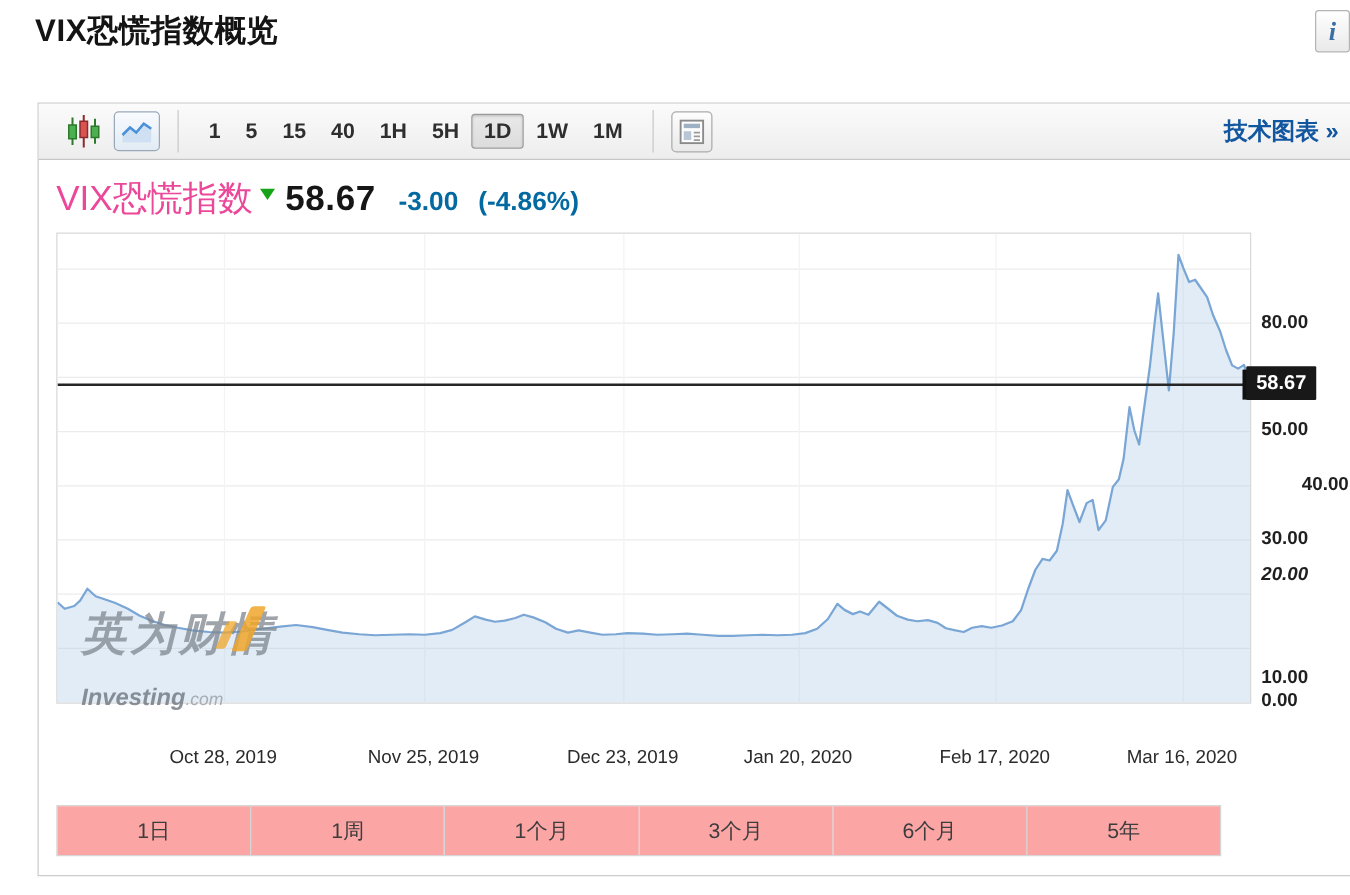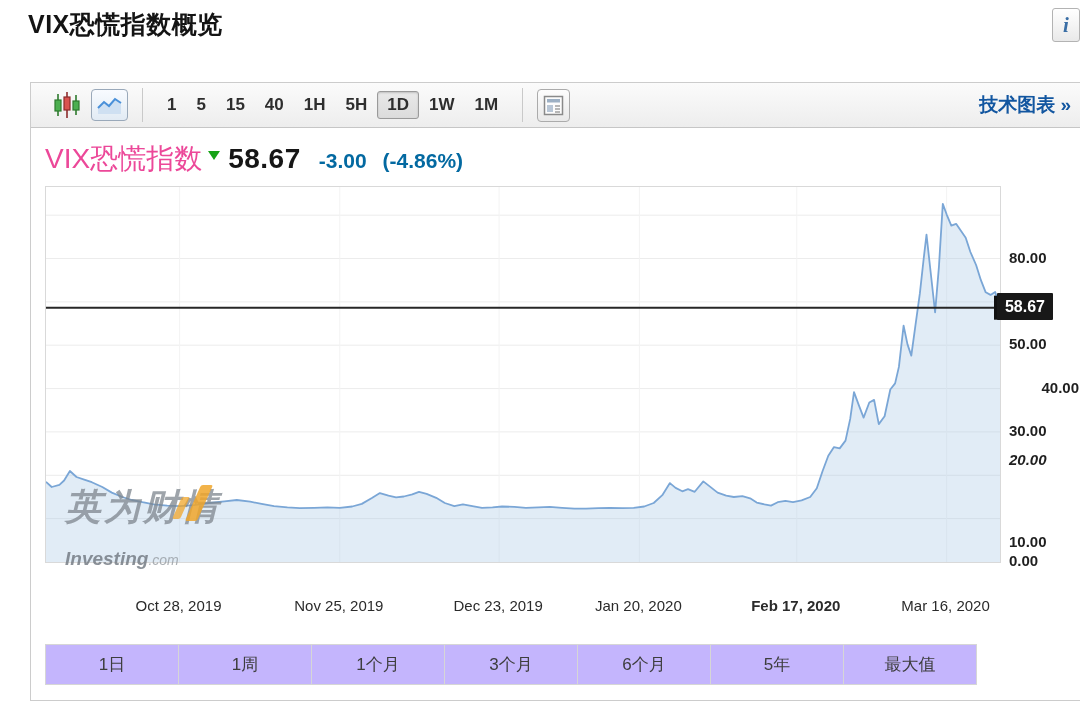--- a/index.html
+++ b/index.html
@@ -55,21 +55,21 @@
   .wm-slash { position:absolute; left:128px; top:2px; width:12px; height:36px; background:rgba(240,166,42,0.85);
     transform:skewX(-24deg); border-radius:2px; }
   .wm-slash2 { position:absolute; left:112px; top:14px; width:8px; height:22px; background:rgba(240,166,42,0.75);
     transform:skewX(-24deg); border-radius:2px; }
   .wm-en { font-size:19px; font-weight:bold; color:rgba(110,118,126,0.8); margin-top:16px; }
   .wm-domain { font-size:14px; font-weight:normal; color:rgba(150,156,162,0.8); }
 
   .ranges { position:absolute; left:14px; top:561px; width:932px; height:41px;
     border:1px solid #d6d6d6; display:flex; background:#fff; }
   .range-btn { flex:1; display:flex; align-items:center; justify-content:center;
-    font-size:17px; color:#3d3d3d; cursor:pointer; border-left:1px solid #d6d6d6; background:#c4b5fd; }
+    font-size:17px; color:#3d3d3d; cursor:pointer; border-left:1px solid #d6d6d6; background:#fca5a5; }
   .range-btn:first-child { border-left:none; }
 </style>
 </head>
 <body>
 
 <h1 class="page-title">VIX恐慌指数概览</h1>
 
 <div class="info-btn">i</div>
 
 <div class="widget">
@@ -166,26 +166,25 @@
       <div class="ylabel" style="top: 368px; font-style: italic;">20.00</div>
       <div class="ylabel" style="top: 450px;">10.00</div>
       <div class="ylabel" style="top: 469px;">0.00</div>
     </div>
   <div class="price-badge" id="price-badge" style="top: 210.15px;">58.67</div>
   <div id="xlabels">
       <div class="xlabel" style="left: 82.56px;">Oct 28, 2019</div>
       <div class="xlabel" style="left: 242.832px;">Nov 25, 2019</div>
       <div class="xlabel" style="left: 402.15px;">Dec 23, 2019</div>
       <div class="xlabel" style="left: 542.388px;">Jan 20, 2020</div>
-      <div class="xlabel" style="left: 699.798px; font-weight: bold;">Feb 17, 2020</div>
+      <div class="xlabel" style="left: 699.798px;">Feb 17, 2020</div>
       <div class="xlabel" style="left: 849.576px;">Mar 16, 2020</div>
     </div>
 
   <div class="ranges" id="ranges">
       <div class="range-btn">1日</div>
       <div class="range-btn">1周</div>
       <div class="range-btn">1个月</div>
       <div class="range-btn">3个月</div>
       <div class="range-btn">6个月</div>
       <div class="range-btn">5年</div>
-      <div class="range-btn">最大值</div>
     </div>
 </div>
 
 </body></html>

